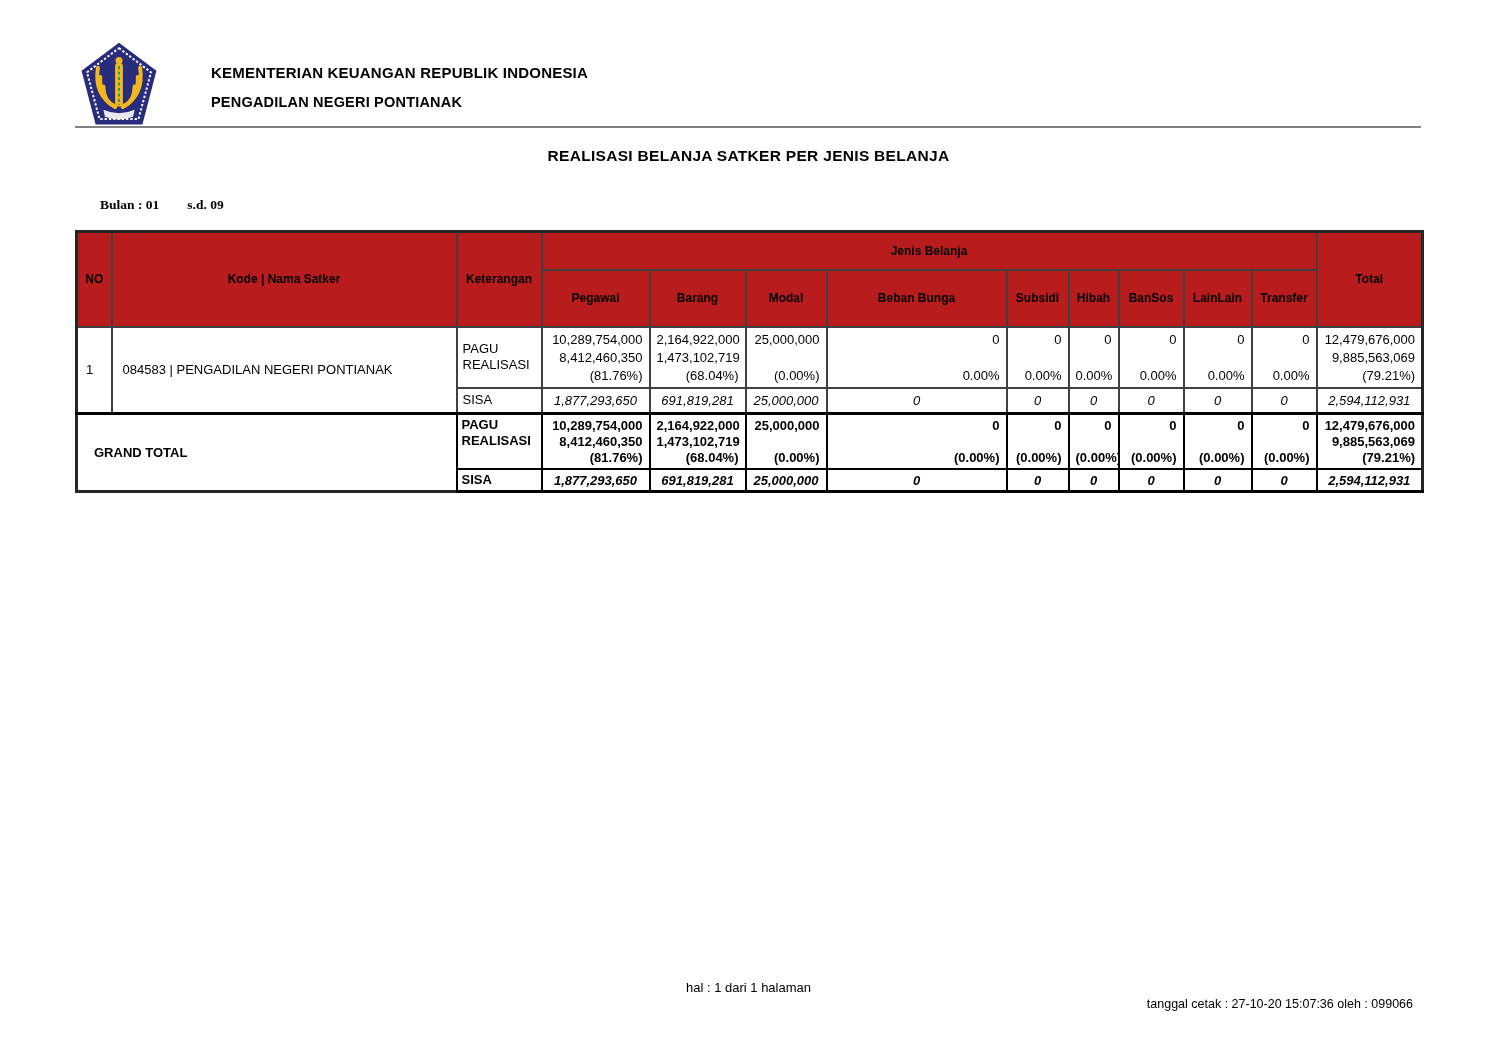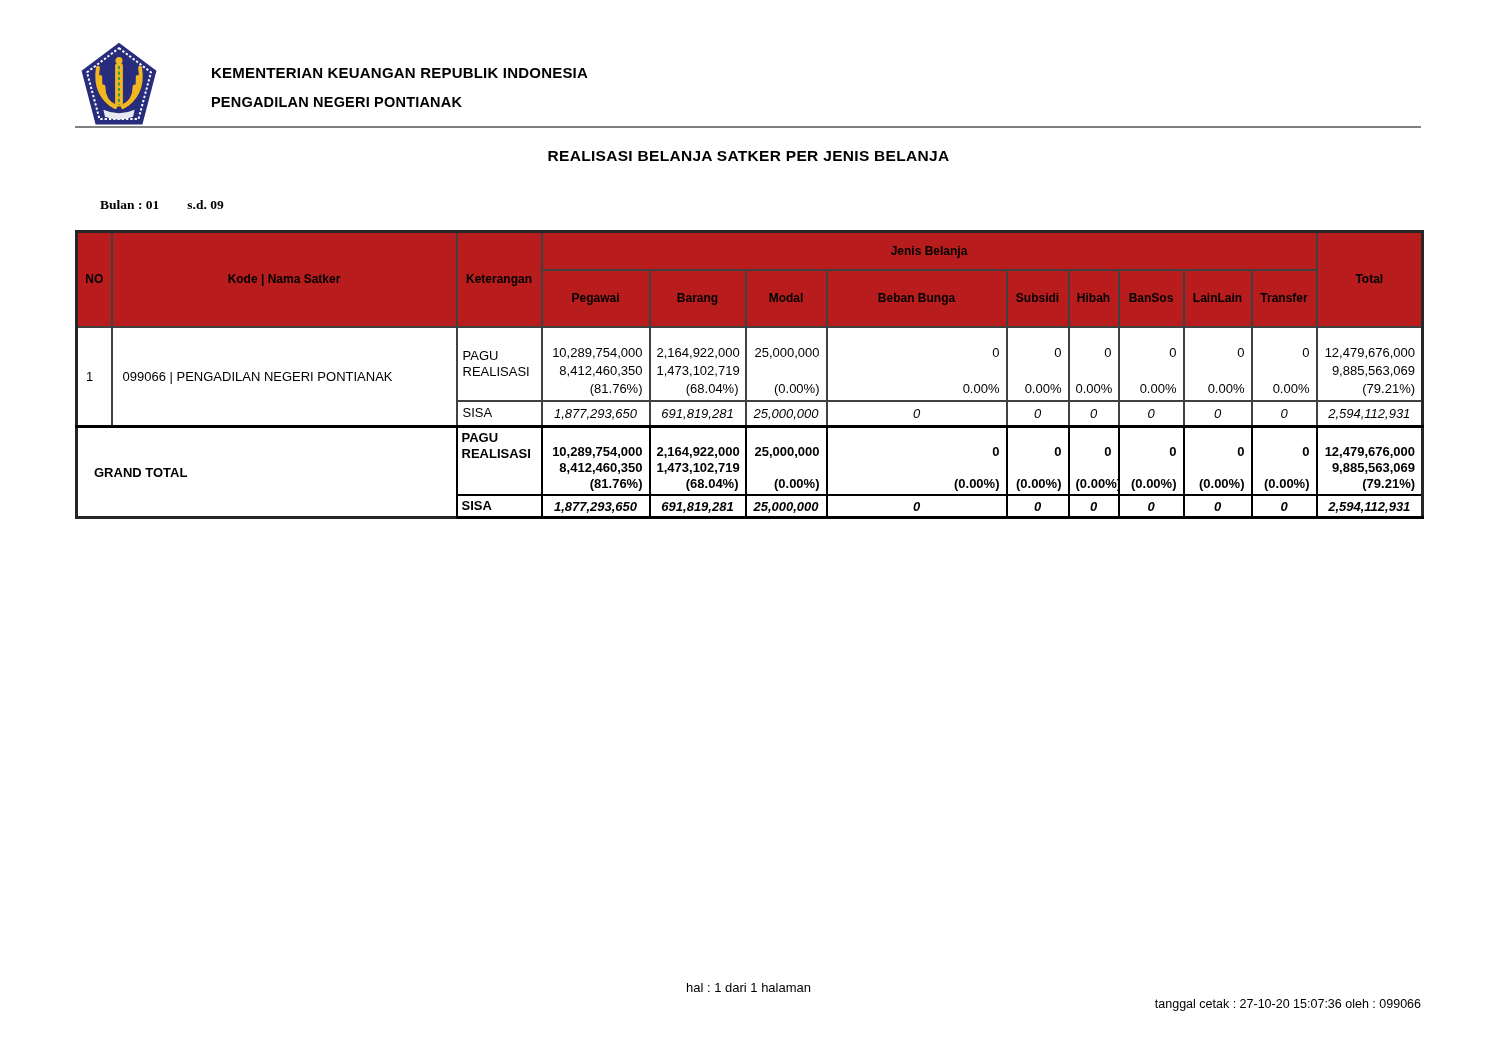--- a/index.html
+++ b/index.html
@@ -48,39 +48,39 @@
   }
   tr.hrow1 { height:38px; }
   tr.hrow2 { height:57px; }
   tr.r1-pagu  { height:60px; }
   tr.r1-sisa  { height:26px; }
   tr.gt-pagu  { height:52px; }
   tr.gt-sisa  { height:20px; }
   td.no-cell { text-align:left; padding-left:8px; vertical-align:middle; }
   td.name-cell { text-align:left; vertical-align:middle; padding-left:10px; white-space:nowrap; }
   td.ket-cell { vertical-align:middle; font-weight:normal; line-height:16px; padding-left:5px; }
-  td.num { text-align:right; vertical-align:top; padding-top:16px; }
+  td.num { text-align:right; vertical-align:top; padding-top:3px; }
   td.num-mid { text-align:center; vertical-align:middle; white-space:nowrap;font-style:italic; }
   .ln { height:18px; line-height:18px; white-space:nowrap; }
   
   tr.gt-pagu td, tr.gt-sisa td {
     border-color:#000; font-weight:bold;
   }
   tr.gt-pagu td { border-top-width:3px; }
   tr.gt-sisa td { border-bottom-width:3px; }
   tr.gt-pagu .ln { height:16px; line-height:16px; }
   td.gt-label { text-align:left; vertical-align:middle; padding-left:16px; font-weight:bold; }
   td.gt-ket { vertical-align:top; padding-top:2px; line-height:16px; font-weight:bold; padding-left:4px; }
   
   .footer-center {
     position:absolute; left:0; width:100%; top:980px;
     text-align:center; font-size:13px;
   }
   .footer-right {
-    position:absolute; right:76px; top:997px;
+    position:absolute; right:84px; top:997px;
     font-size:12.5px; text-align:right;
   }
 </style>
 </head>
 <body>
 
 <div class="page">
 
   <svg class="logo" viewBox="0 0 100 110" xmlns="http://www.w3.org/2000/svg">
     <polygon points="50,2 98,38 80,107 20,107 2,38" fill="#272c7c"></polygon>
@@ -140,21 +140,21 @@
         <th>Hibah</th>
         <th>BanSos</th>
         <th>LainLain</th>
         <th>Transfer</th>
       </tr>
     </thead>
     <tbody>
 
       <tr class="r1-pagu">
         <td class="no-cell" rowspan="2">1</td>
-        <td class="name-cell" rowspan="2">099066 | PENGADILAN NEGERI PONTIANAK</td>
+        <td class="name-cell" rowspan="2">084583 | PENGADILAN NEGERI PONTIANAK</td>
         <td class="ket-cell">PAGU REALISASI</td>
         <td class="num">
           <div class="ln">10,289,754,000</div>
           <div class="ln">8,412,460,350</div>
           <div class="ln">(81.76%)</div>
         </td>
         <td class="num">
           <div class="ln">2,164,922,000</div>
           <div class="ln">1,473,102,719</div>
           <div class="ln">(68.04%)</div>

